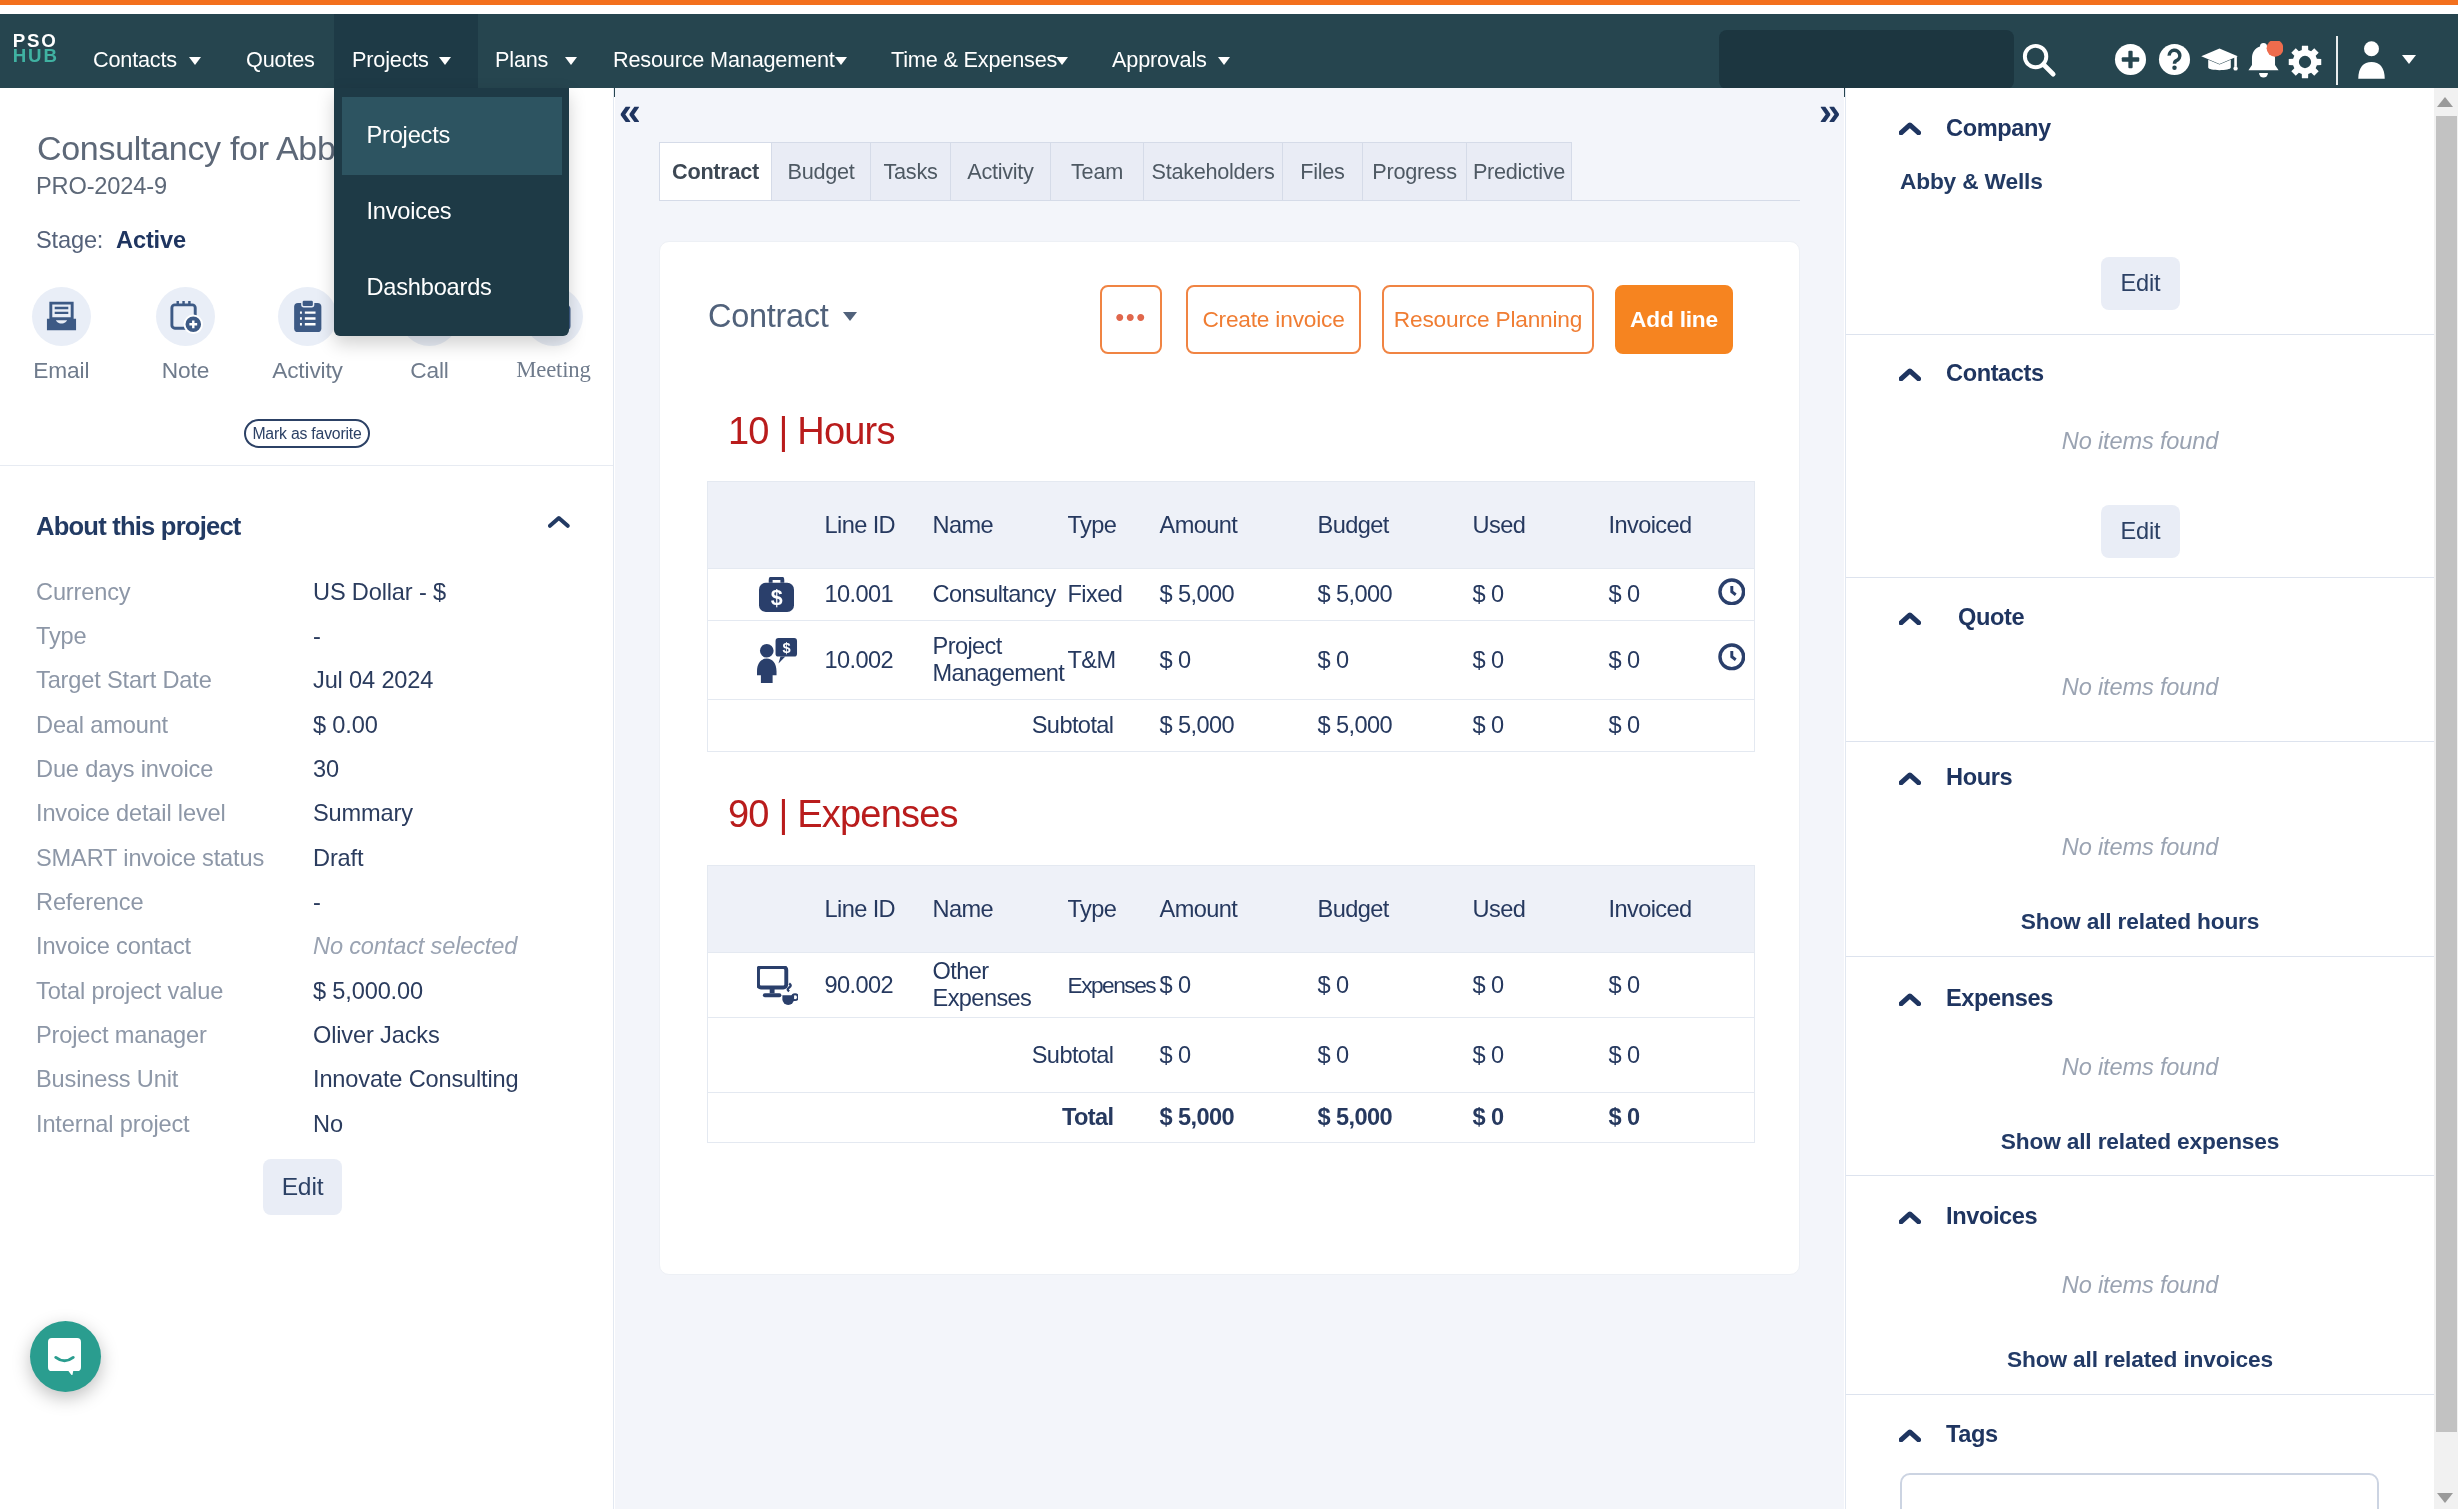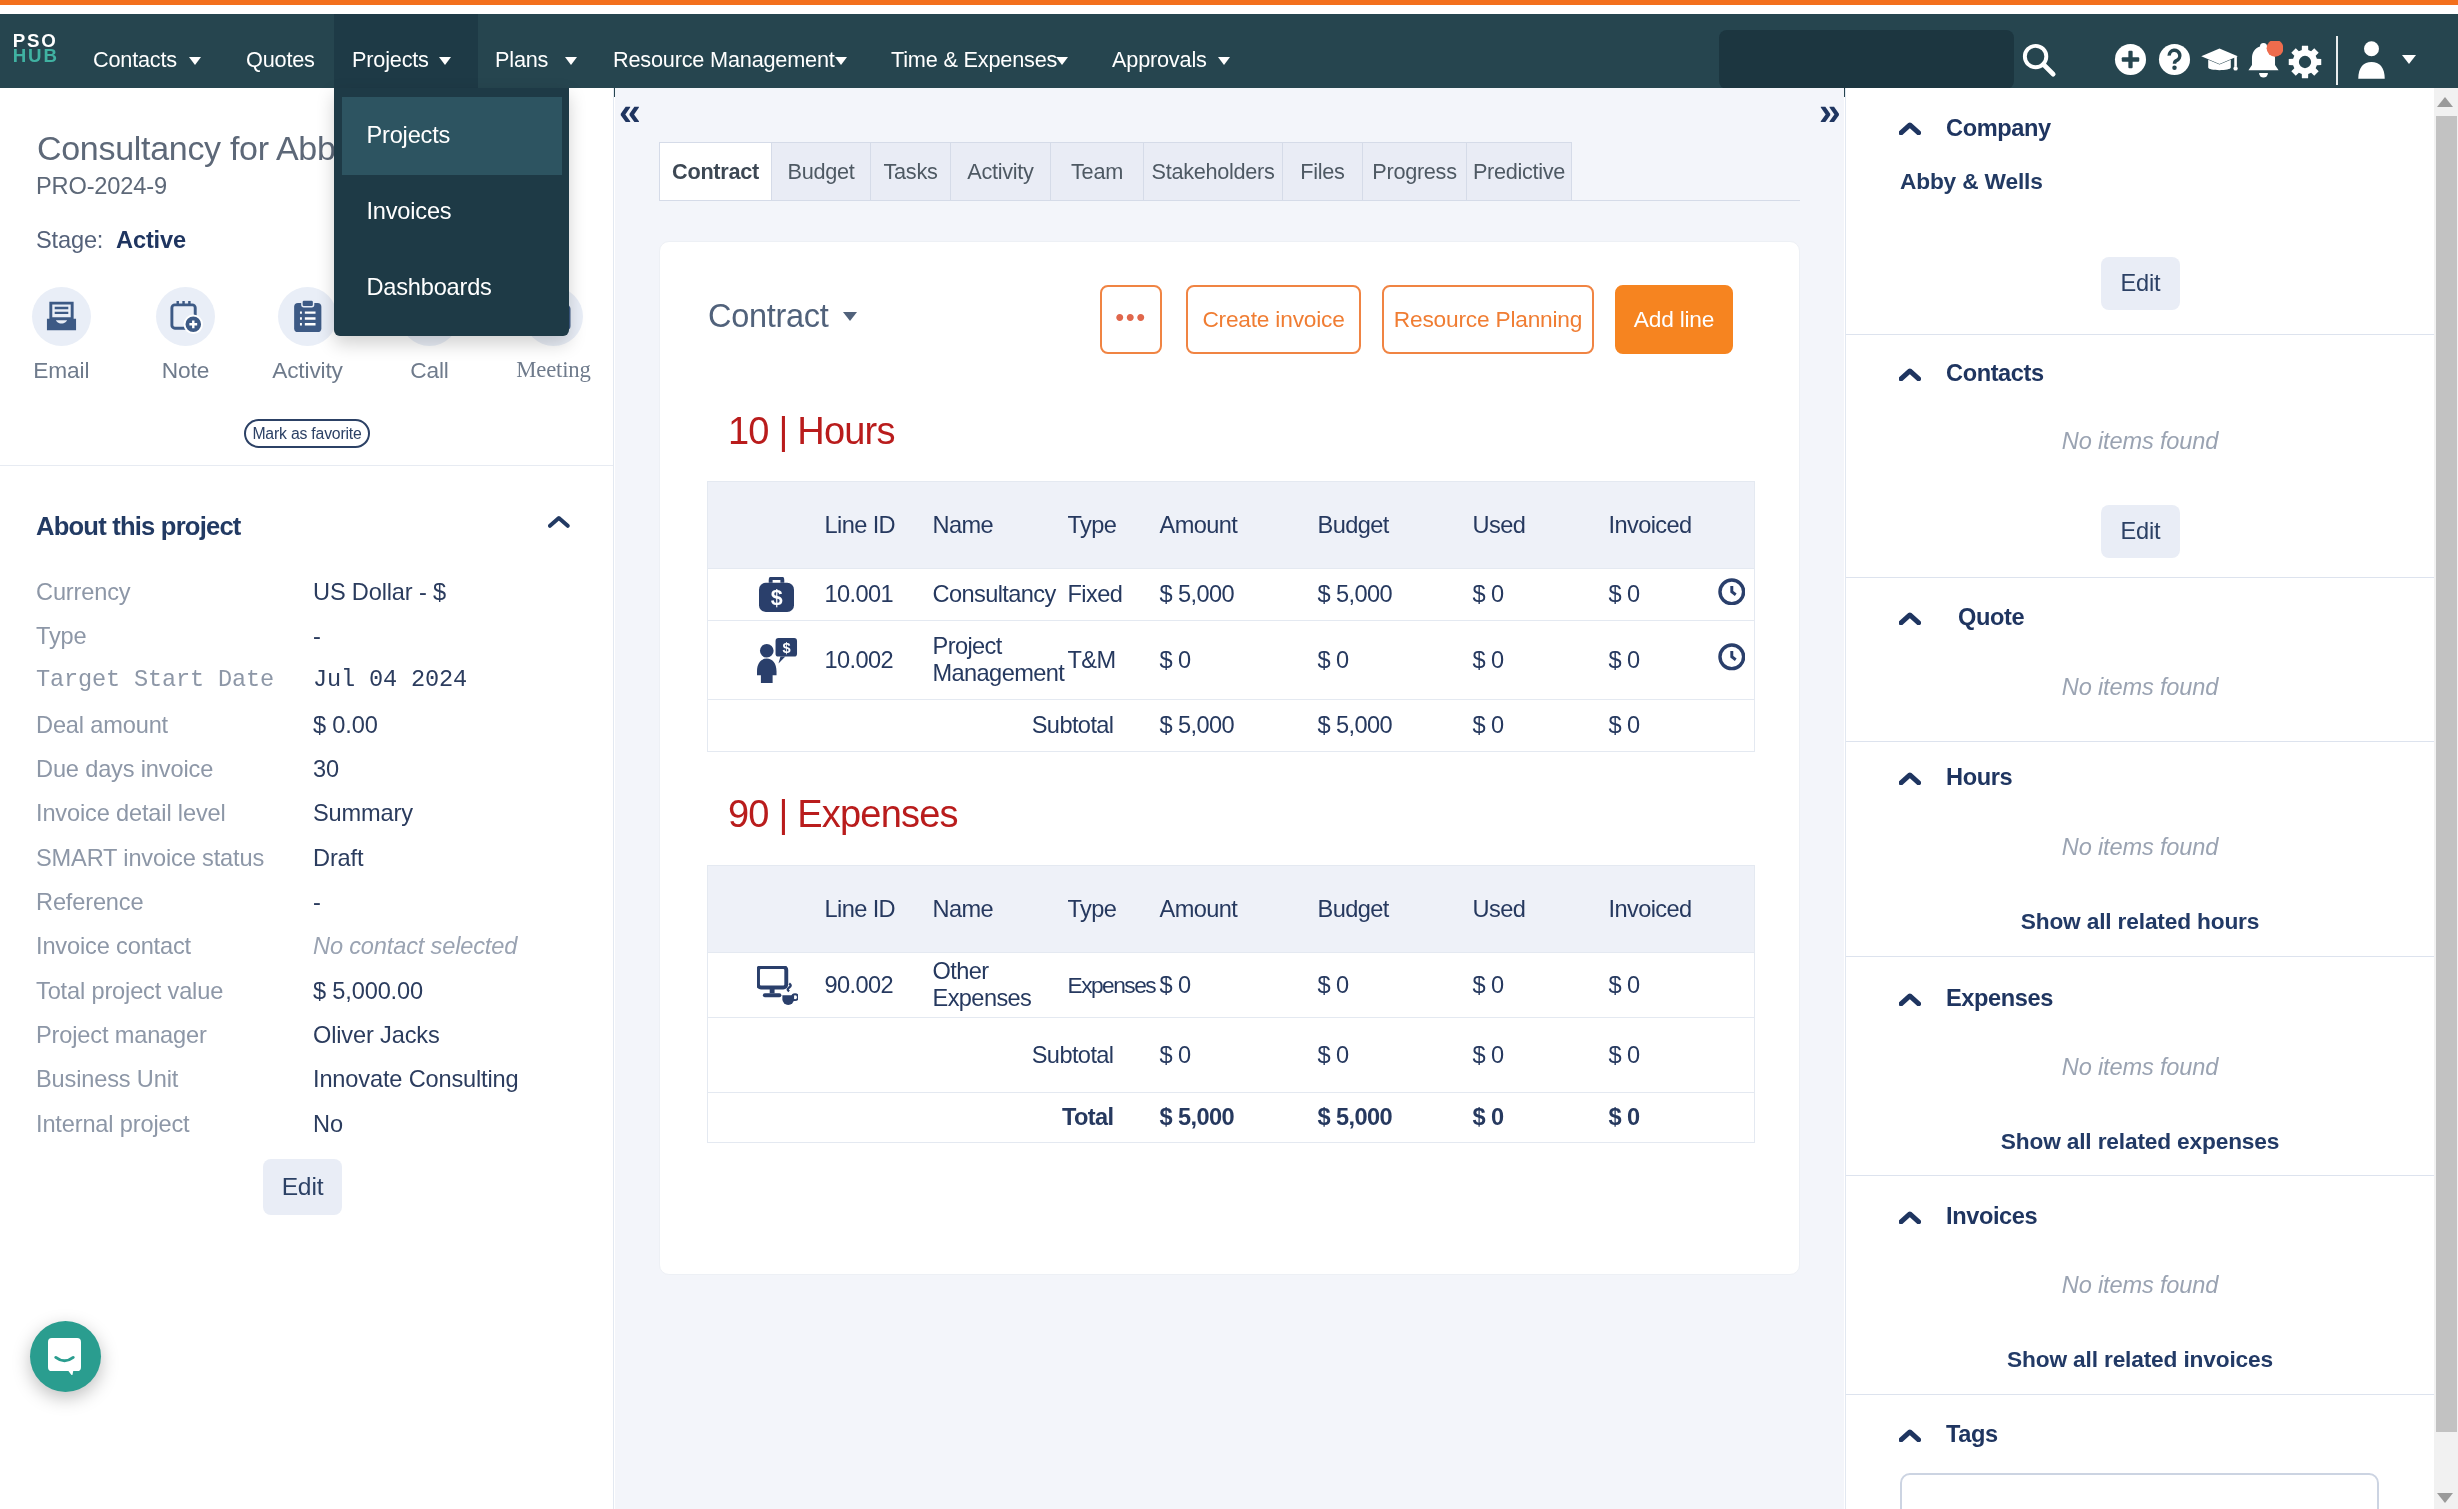--- a/index.html
+++ b/index.html
@@ -38,21 +38,21 @@
 .arow { position:absolute; left:36px; height:44px; line-height:44px; font-size:23.6px; color:#8d97a7; white-space:nowrap; }
 .arow b { position:absolute; left:277px; font-weight:normal; color:#2b3c5e; }
 
 #tabs { position:absolute; left:44px; top:54px; height:59px; display:flex; }
 .tab { height:59px; line-height:57px; text-align:center; background:#e9ecf5; border:1px solid #d5dbe8; border-right:none; color:#4e5963; font-size:21.7px; letter-spacing:-0.3px; white-space:nowrap; }
 .tab:last-child { border-right:1px solid #d5dbe8; }
 .tab.on { background:#fff; font-weight:bold; color:#3d4854; border-bottom:1px solid #fff; }
 
 #card { position:absolute; left:44px; top:153px; width:1141px; height:1034px; background:#fff; border-radius:9.9px; border:1px solid #edf0f5; }
 .obtn { position:absolute; top:43px; height:69px; line-height:65px; border:2px solid #f08443; border-radius:7.9px; color:#f07d33; font-size:22.7px; text-align:center; letter-spacing:-0.2px; }
-.obtn.filled { background:#f68420; border-color:#f68420; color:#fff; font-weight:normal; }
+.obtn.filled { background:#f68420; border-color:#f68420; color:#fff; font-weight:bold; }
 .secttl { position:absolute; left:68px; font-size:38px; color:#b91c1c; letter-spacing:-0.8px; }
 .gtab { position:absolute; left:47px; width:1047px; border-collapse:collapse; table-layout:fixed; font-size:23.6px; color:#26395f; letter-spacing:-0.6px; }
 .gtab td { border-top:1px solid #e4e9f1; vertical-align:middle; padding:0; overflow:visible; }
 .gtab tr.hd td { background:#eef1f8; border-top:1px solid #e4e9f1; }
 .gtab tr:first-child td { border-top:1px solid #e4e9f1; }
 .gtab { border-bottom:1px solid #e4e9f1; border-left:1px solid #e4e9f1; border-right:1px solid #e4e9f1; }
 .gtab .stl { text-align:right; padding-right:46px; }
 .gtab tr.tot td { font-weight:bold; }
 .rowico { display:block; margin-left:49px; }
 .secline { position:absolute; left:0; width:589px; height:1px; background:#dde3ee; }
@@ -157,21 +157,21 @@
   <div class="ilab" style="left:380px; width:99px;">Call</div>
   <div class="ilab" style="left:504px; width:99px;font-family:Liberation Serif, serif;">Meeting</div>
   <div style="position:absolute; left:244px; top:331px; width:126px; height:28.6px; border:2px solid #2c4165; border-radius:14.8px; color:#2c4165; font-size:15.8px; text-align:center; line-height:25.6px; letter-spacing:-0.2px;">Mark as favorite</div>
   <div style="position:absolute; left:0; top:377px; width:614px; height:1px; background:#e7ebf2;"></div>
   <div style="position:absolute; left:36px; top:424px; font-weight:bold; font-size:25.6px; color:#223a63; letter-spacing:-0.8px;">About this project</div>
   <svg class="chev" style="left:548px; top:427px;" viewBox="0 0 22 13">
       <path d="M2 11 L11 3 L20 11" fill="none" stroke="#223a63" stroke-width="4" stroke-linecap="round" stroke-linejoin="round"></path>
     </svg>
   <div class="arow" style="top:482px;">Currency<b>US Dollar - $</b></div>
   <div class="arow" style="top:526px;">Type<b>-</b></div>
-  <div class="arow" style="top:570px;font-family:Liberation Mono, monospace;">Target Start Date<b>Jul 04 2024</b></div>
+  <div class="arow" style="top:570px;">Target Start Date<b>Jul 04 2024</b></div>
   <div class="arow" style="top:615px;">Deal amount<b>$ 0.00</b></div>
   <div class="arow" style="top:659px;">Due days invoice<b>30</b></div>
   <div class="arow" style="top:703px;">Invoice detail level<b>Summary</b></div>
   <div class="arow" style="top:748px;">SMART invoice status<b>Draft</b></div>
   <div class="arow" style="top:792px;">Reference<b>-</b></div>
   <div class="arow" style="top:836px;">Invoice contact<b style="font-style:italic; color:#9aa3b2;">No contact selected</b></div>
   <div class="arow" style="top:881px;">Total project value<b>$ 5,000.00</b></div>
   <div class="arow" style="top:925px;">Project manager<b>Oliver Jacks</b></div>
   <div class="arow" style="top:969px;">Business Unit<b>Innovate Consulting</b></div>
   <div class="arow" style="top:1014px;">Internal project<b>No</b></div>

